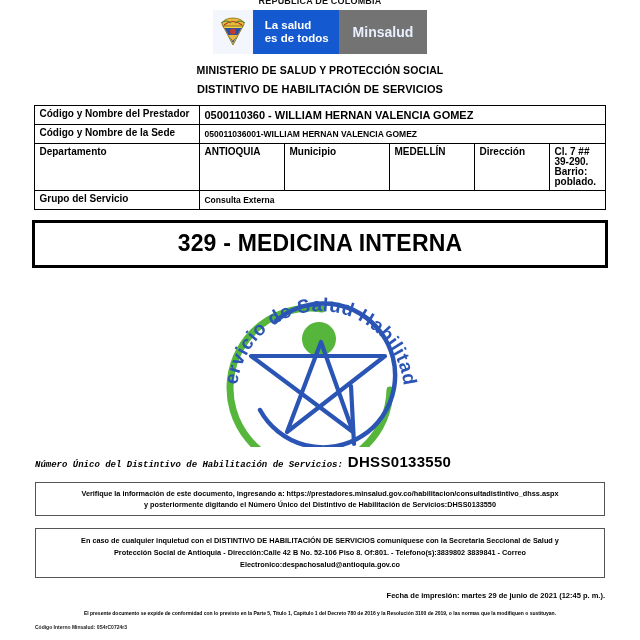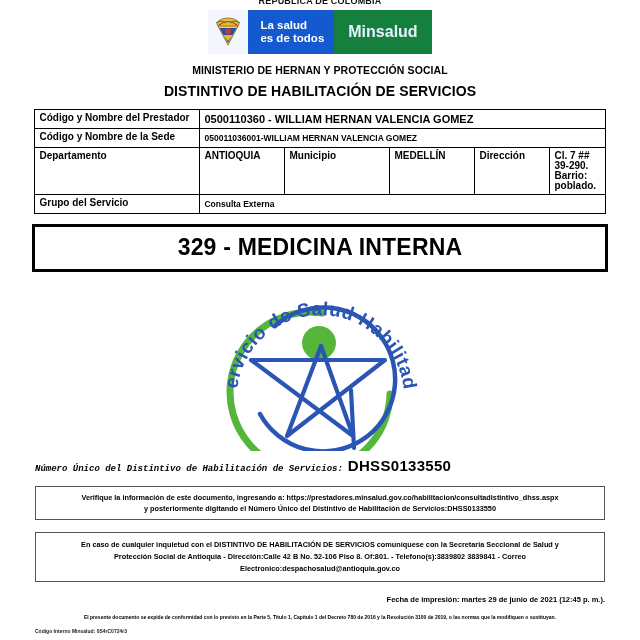--- a/index.html
+++ b/index.html
@@ -39,37 +39,37 @@
     display:flex;align-items:center;justify-content:center;
   }
   .ml-left{
     background:#1459cf;
     color:#fff;
     display:flex;align-items:center;
     padding:0 10px 0 12px;
     font-size:11.5px;line-height:13px;font-weight:bold;
   }
   .ml-right{
-    background:#15803d;
+    background:#737373;
     color:#e8f0ff;
     display:flex;align-items:center;
     padding:0 14px;
-    font-size:16px;font-weight:bold;
+    font-size:14px;font-weight:bold;
   }
 
   .ministerio{
     text-align:center;
     font-size:10.5px;
     font-weight:bold;
     margin-top:10px;
     letter-spacing:.1px;
   }
   .distintivo{
     text-align:center;
-    font-size:14px;
+    font-size:11px;
     font-weight:bold;
     margin-top:7px;
     letter-spacing:.1px;
   }
 
   
   .tbl{
     width:570px;margin:10px auto 0 auto;
     border-collapse:collapse;
     table-layout:fixed;
@@ -181,21 +181,21 @@
       <div class="ml-left">
         <span>
           <span>La salud</span><br>
           <span>es de todos</span>
         </span>
       </div>
       <div class="ml-right">Minsalud</div>
     </div>
   </div>
 
-  <div class="ministerio">MINISTERIO DE HERNAN Y PROTECCIÓN SOCIAL</div>
+  <div class="ministerio">MINISTERIO DE SALUD Y PROTECCIÓN SOCIAL</div>
   <div class="distintivo">DISTINTIVO DE HABILITACIÓN DE SERVICIOS</div>
 
   <table class="tbl">
     <colgroup>
       <col style="width:165px">
         <col style="width:85px">
         <col style="width:105px">
       <col style="width:85px">
         <col style="width:75px">
         <col style="width:55px">

